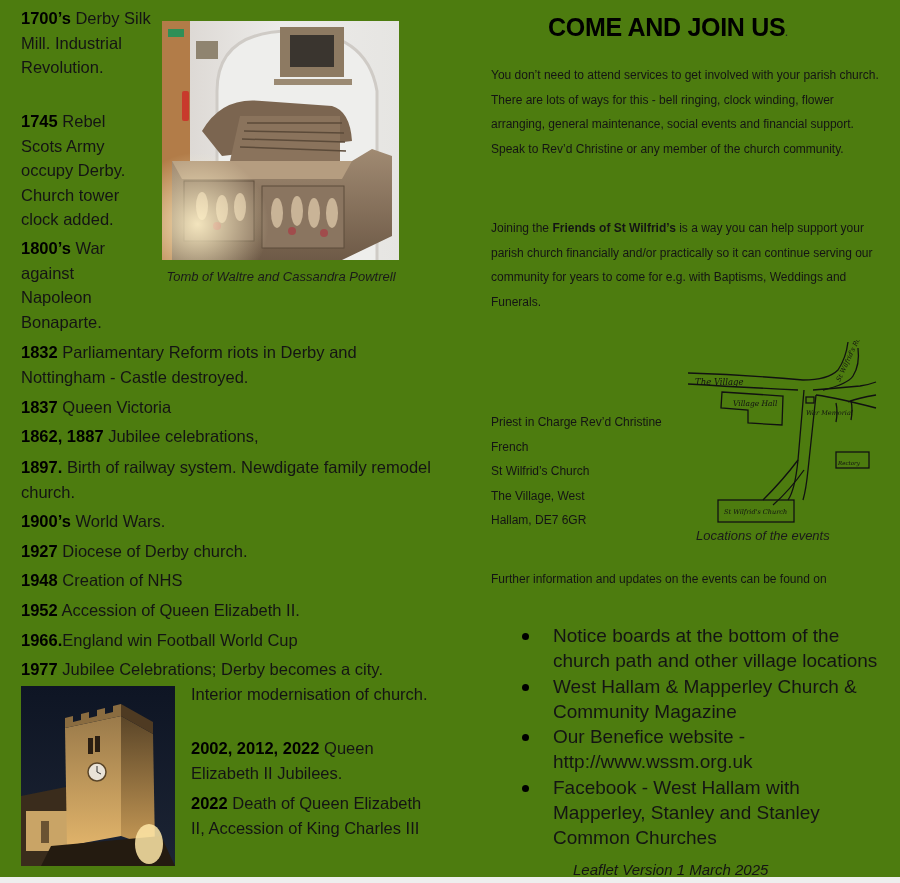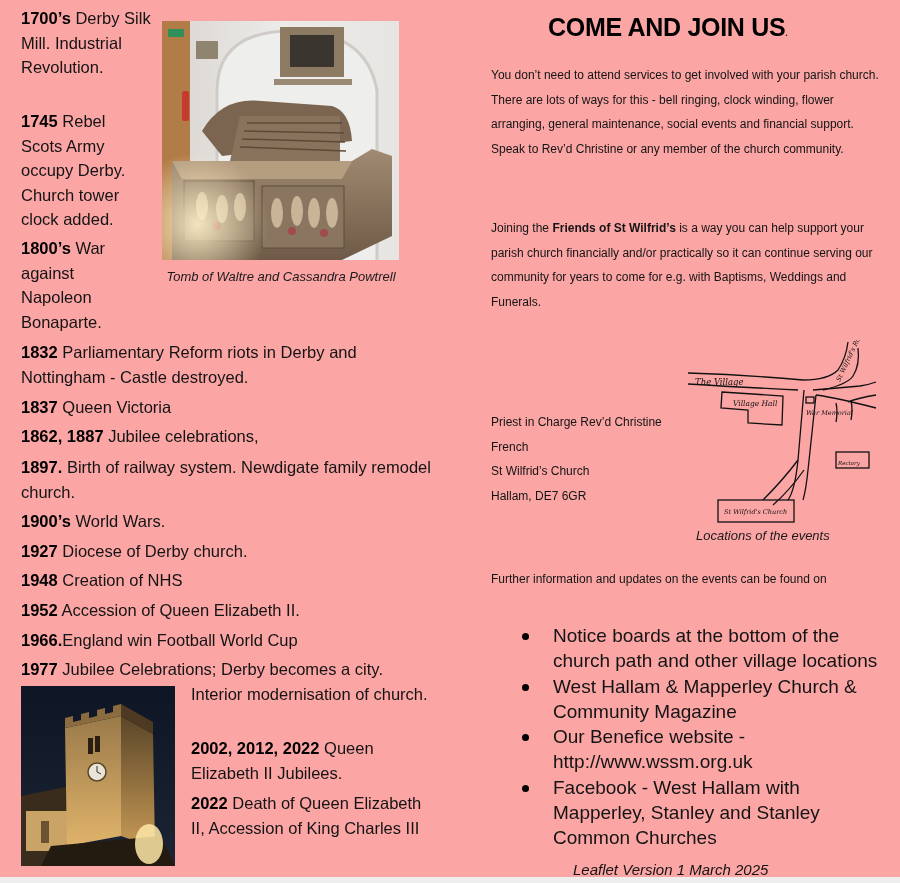--- a/index.html
+++ b/index.html
@@ -1,19 +1,19 @@
 <!DOCTYPE html>
 <html><head>
 <meta charset="utf-8">
 <style>
   * { box-sizing: border-box; margin: 0; padding: 0; }
   html, body { width: 900px; height: 883px; overflow: hidden; background: #ffffff; }
   body { position: relative; font-family: "Liberation Sans", "DejaVu Sans", sans-serif; color: #141414; }
 
-  .page { position: absolute; left: 0; top: 0; width: 900px; height: 877px; background: #fca5a5; }
+  .page { position: absolute; left: 0; top: 0; width: 900px; height: 877px; background: #4d7c0f; }
   .bottom-band { position: absolute; left: 0; top: 877px; width: 900px; height: 6px; background: #eeeeee; }
 
   
   .entry { position: absolute; font-size: 16.5px; line-height: 24.5px; color: #141414; }
   .yr { font-weight: 700; color: #000; }
 
   .tomb-photo { position: absolute; left: 162px; top: 21px; width: 237px; height: 239px; overflow: hidden; }
   .tomb-caption { position: absolute; left: 165px; top: 268px; width: 232px; text-align: center; font-style: italic; font-size: 13px; line-height: 18px; color: #1a1a1a; }
 
   .tower-photo { position: absolute; left: 21px; top: 686px; width: 154px; height: 180px; overflow: hidden; }
@@ -187,20 +187,21 @@
   <p class="para" style="top:63px;width:400px;">You don’t need to attend services to get involved with your parish church. There are lots of ways for this - bell ringing, clock winding, flower arranging, general maintenance, social events and financial support. Speak to Rev’d Christine or any member of the church community.</p>
 
   <p class="para" style="top:216px;width:396px;">
     <span>Joining the </span><b>Friends of St Wilfrid’s</b><span> is a way you can help support your parish church financially and/or practically so it can continue serving our community for years to come for e.g. with Baptisms, Weddings and Funerals.</span>
   </p>
 
   <p class="para" style="top:366px;width:190px;margin-top:44px;">Priest in Charge Rev’d Christine French</p>
 
   <div class="para" style="top:459px;width:180px;">
     <div>St Wilfrid’s Church</div>
+    <div>The Village, West</div>
     <div>Hallam, DE7 6GR</div>
   </div>
 
   <div class="map">
     <svg width="192" height="190" viewBox="0 0 192 190" fill="none" stroke="#111" stroke-width="1.3">
 
       <path d="M0 33 Q60 35 115 40 Q140 40 150 30 Q158 18 160 2"></path>
       <path d="M0 44 Q50 47 110 50"></path>
       <path d="M125 50 Q150 48 172 46 Q180 45 188 42"></path>
       <path d="M170 8 Q172 25 165 36 Q160 44 135 50"></path>

